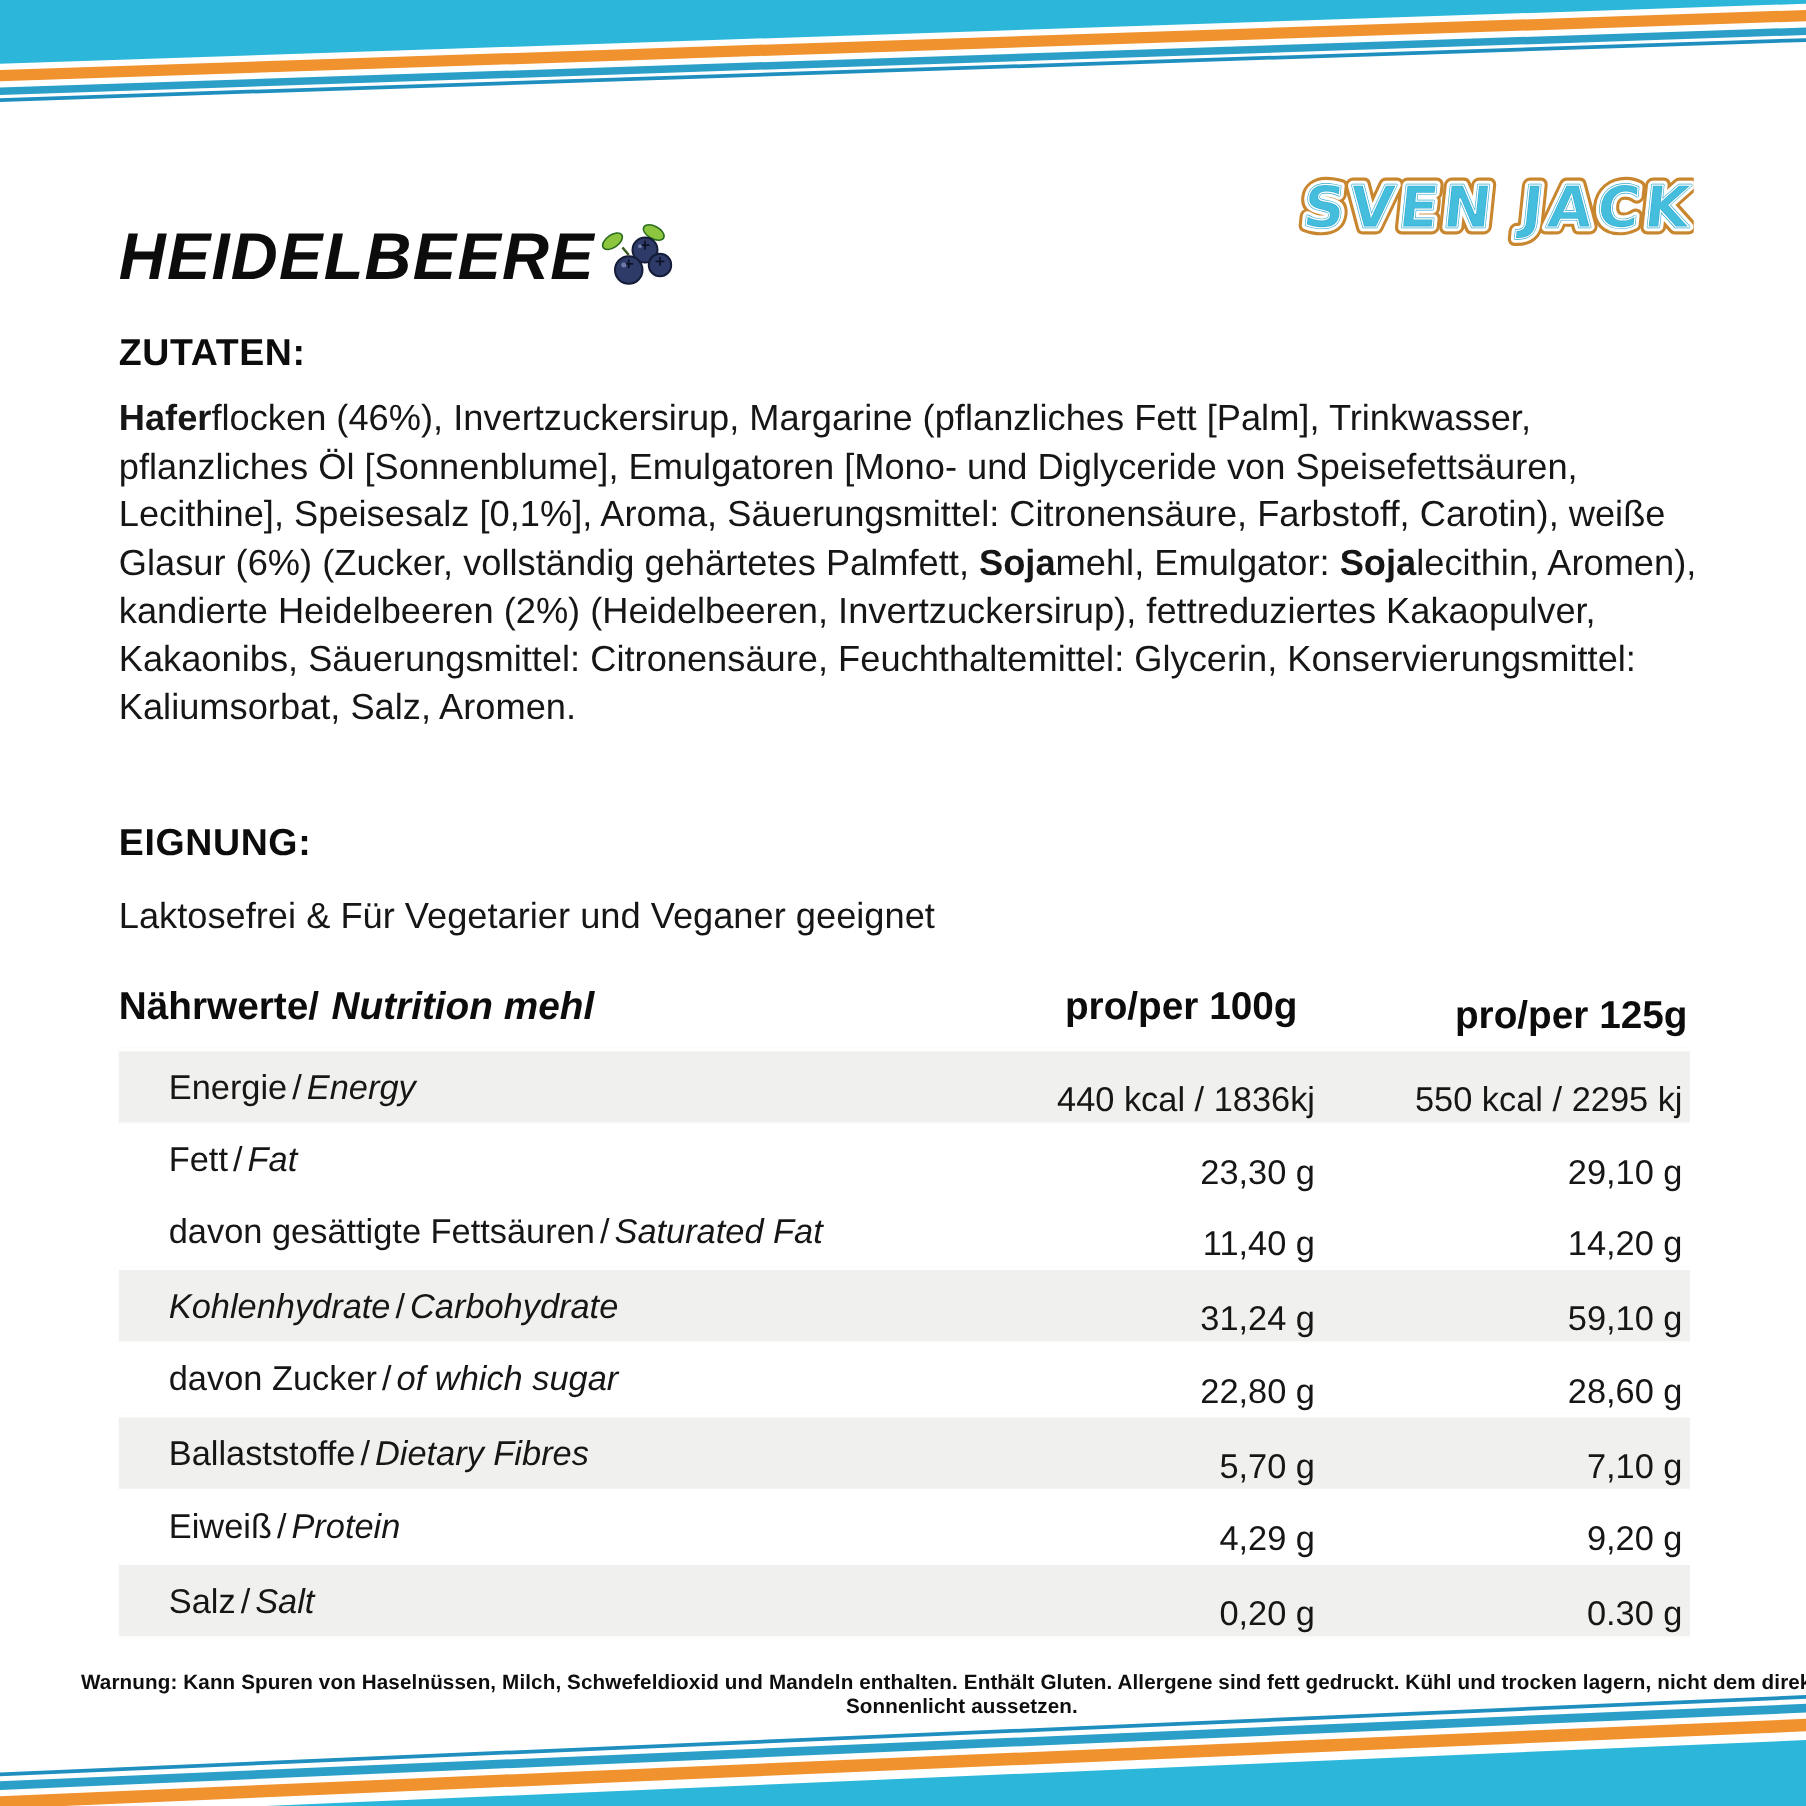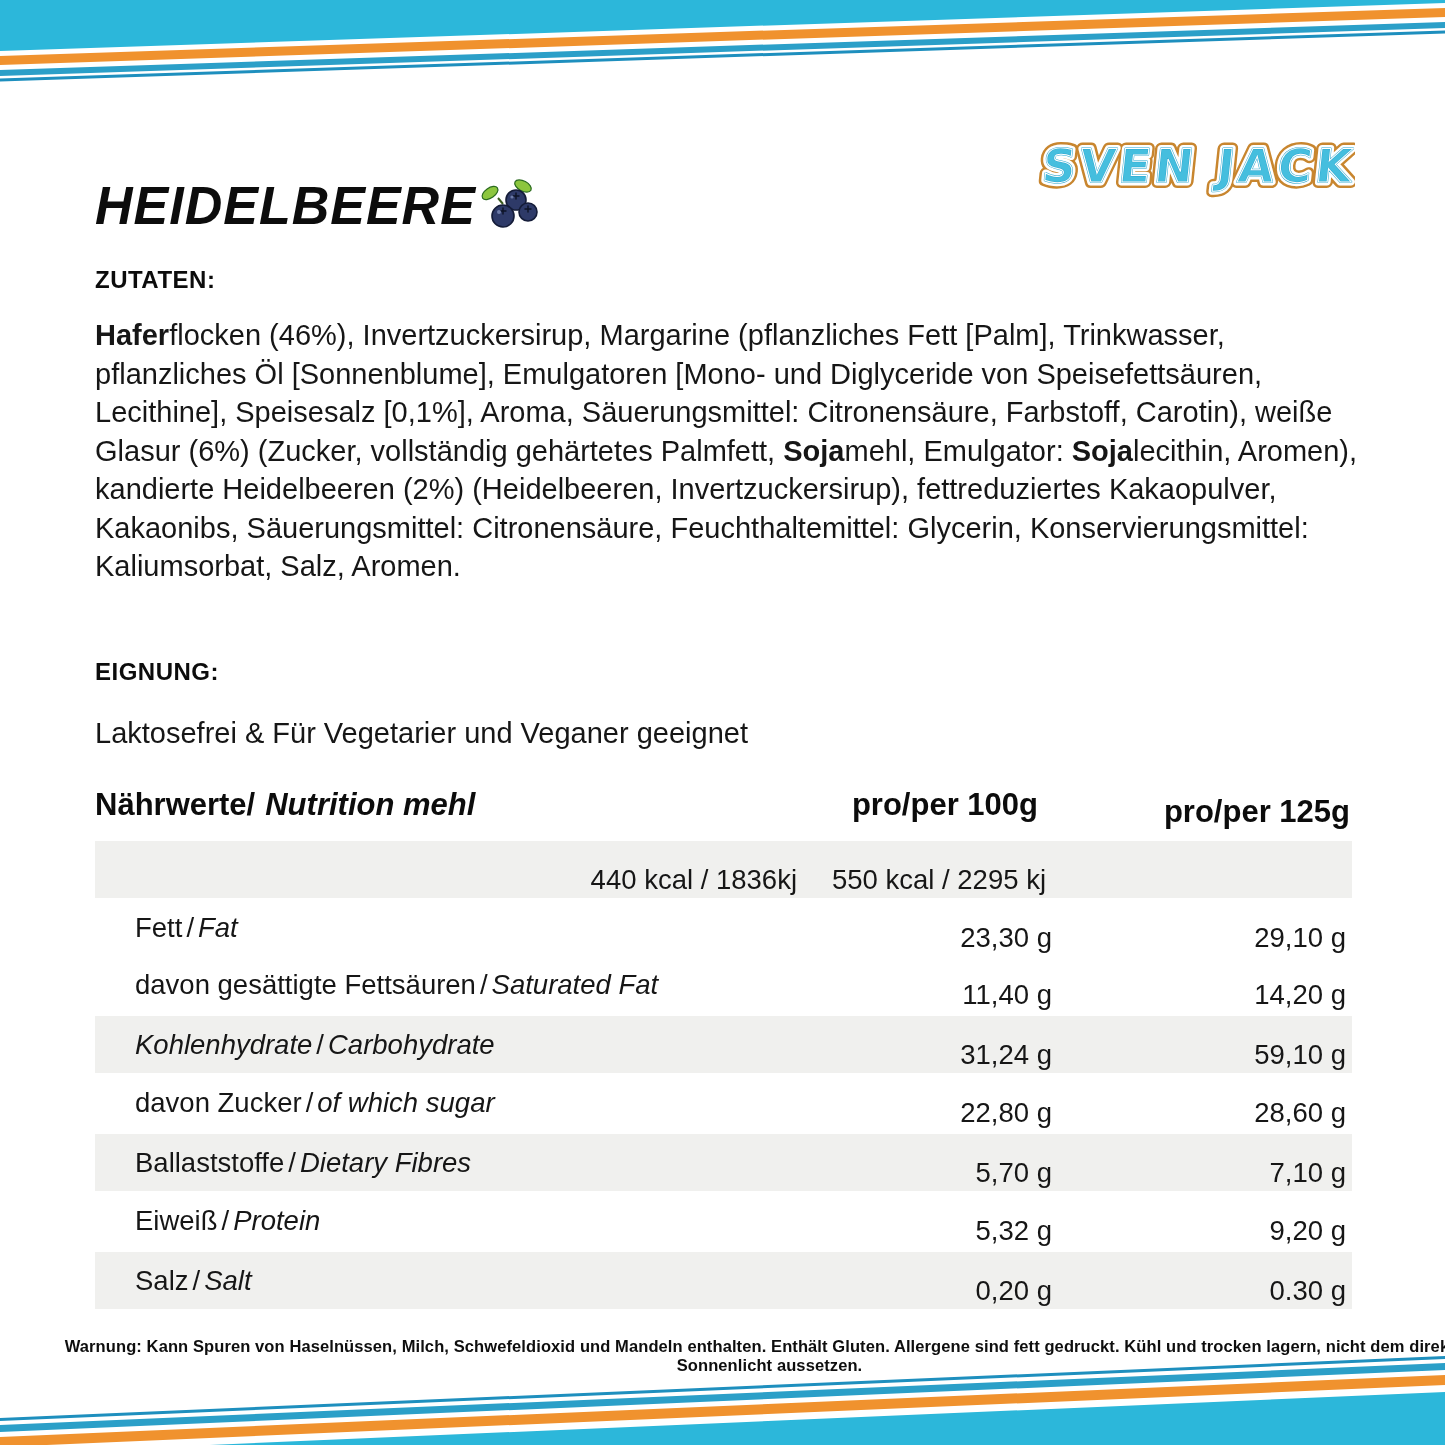--- a/index.html
+++ b/index.html
@@ -19,21 +19,21 @@
   }
   .flavor-title{
     font-size:52px;font-weight:900;font-style:italic;
     letter-spacing:1px;color:#0c0c0c;transform:scaleY(1.02);
     white-space:nowrap;
   }
   .logo-wrap{position:absolute;left:1025px;top:126px;}
 
   .section-h{
     position:absolute;left:95px;
-    font-size:24px;font-weight:800;color:#0c0c0c;letter-spacing:.5px;
+    font-size:30px;font-weight:800;color:#0c0c0c;letter-spacing:.5px;
   }
   #zutaten-h{top:266px;}
   #eignung-h{top:658px;}
 
   .bodytext{
     position:absolute;left:95px;width:1287px;
     font-size:29px;line-height:38.5px;color:#161616;
   }
   #zutaten-p{top:316px;}
   #eignung-p{top:714px;}
@@ -125,20 +125,23 @@
     <div>
       <span>Nährwerte/</span><i class="h-en">Nutrition mehl</i>
     </div>
     <div class="c c100">pro/per 100g</div>
     <div class="c c125">pro/per 125g</div>
   </div>
 
   <div>
 
       <div class="nrow shaded">
+        <div class="label">
+          <span class="de">Energie</span><span class="sep">/</span><span class="en">Energy</span>
+        </div>
         <div class="v v100">440 kcal / 1836kj</div>
         <div class="v v125">550 kcal / 2295 kj</div>
       </div>
 
       <div class="nrow">
         <div class="label">
           <span class="de">Fett</span><span class="sep">/</span><span class="en">Fat</span>
         </div>
         <div class="v v100">23,30 g</div>
         <div class="v v125">29,10 g</div>
@@ -173,21 +176,21 @@
           <span class="de">Ballaststoffe</span><span class="sep">/</span><span class="en">Dietary Fibres</span>
         </div>
         <div class="v v100">5,70 g</div>
         <div class="v v125">7,10 g</div>
       </div>
 
       <div class="nrow">
         <div class="label">
           <span class="de">Eiweiß</span><span class="sep">/</span><span class="en">Protein</span>
         </div>
-        <div class="v v100">5,32 g</div>
+        <div class="v v100">4,29 g</div>
         <div class="v v125">9,20 g</div>
       </div>
 
       <div class="nrow shaded">
         <div class="label">
           <span class="de">Salz</span><span class="sep">/</span><span class="en">Salt</span>
         </div>
         <div class="v v100">0,20 g</div>
         <div class="v v125">0.30 g</div>
       </div>

